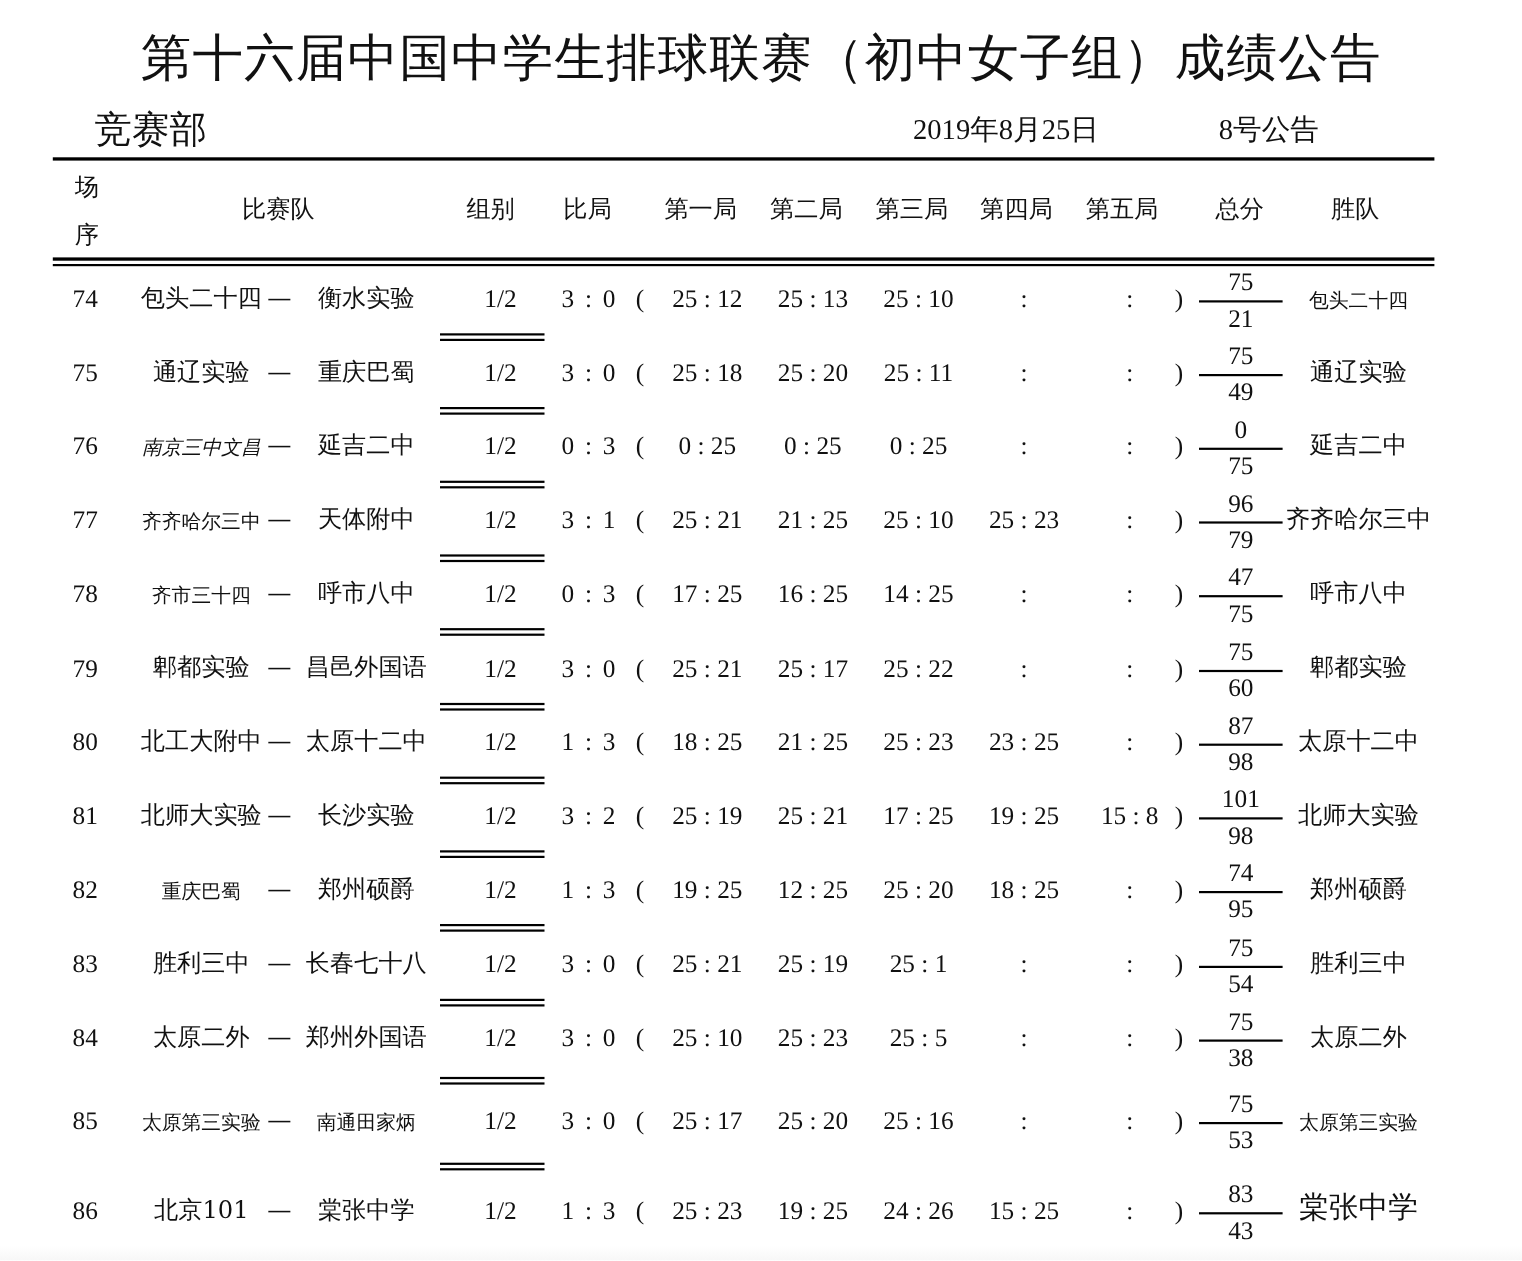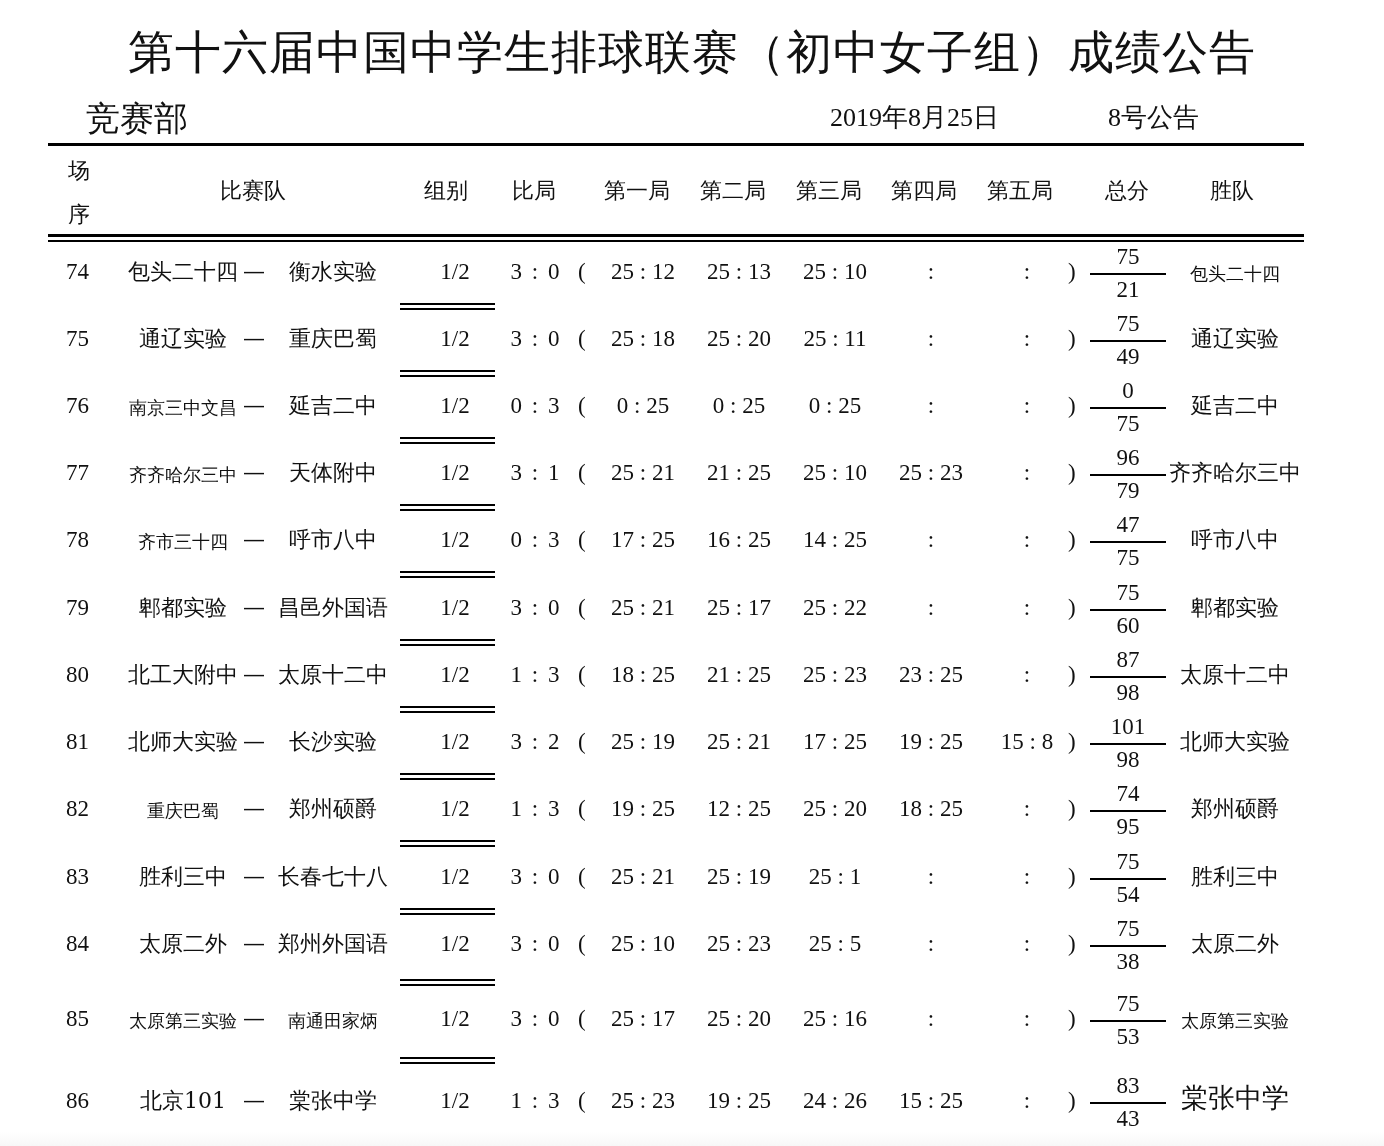--- a/index.html
+++ b/index.html
@@ -117,21 +117,21 @@
       <div class="cell num set s5">:</div>
       <div class="cell num rp">)</div>
       <div class="cell num tot-top">75</div>
       <div class="frac"></div>
       <div class="cell num tot-bot">49</div>
       <div class="cell winner" style="">通辽实验</div>
       <div class="dbl" style="top:31px"></div>
     </div>
     <div class="row" style="top: 406px;">
       <div class="cell num seq">76</div>
-      <div class="cell home small" style="top:-13px;">南京三中文昌</div>
+      <div class="cell home small" style="top:-13px;font-style:italic;">南京三中文昌</div>
       <div class="cell dash">—</div>
       <div class="cell away" style="">延吉二中</div>
       <div class="cell num grp">1/2</div>
       <div class="cell num res">0 : 3</div>
       <div class="cell num lp">(</div>
       <div class="cell num set s1">0 : 25</div>
       <div class="cell num set s2">0 : 25</div>
       <div class="cell num set s3">0 : 25</div>
       <div class="cell num set s4">:</div>
       <div class="cell num set s5">:</div>

